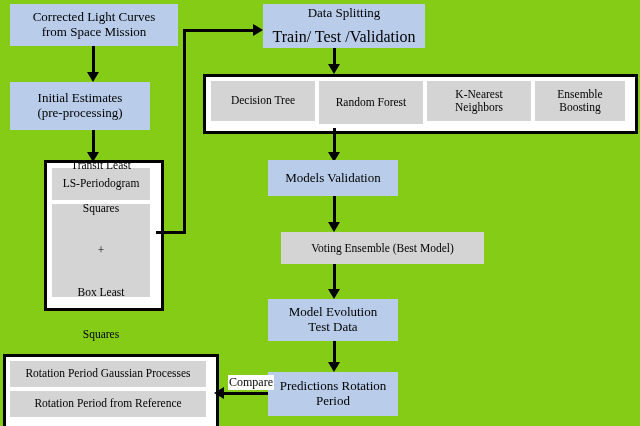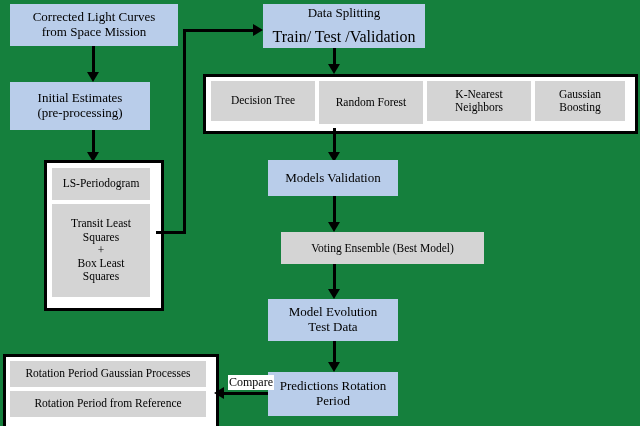--- a/index.html
+++ b/index.html
@@ -9,21 +9,21 @@
   }
   body {
     font-family: "Liberation Serif", "DejaVu Serif", serif;
     color: #000000;
   }
   #canvas {
     position: relative;
     width: 640px;
     height: 426px;
     overflow: hidden;
-    background: #15803d;
+    background: #84cc16;
   }
   
   .node {
     position: absolute;
     box-sizing: border-box;
     display: flex;
     flex-direction: column;
     align-items: center;
     justify-content: center;
     text-align: center;
@@ -119,21 +119,21 @@
   <div class="vline" style="left:92px; top:130px; height:28px;"></div>
   <div class="arrow-down" style="left:87px; top:152px;"></div>
 
   <div class="framed" style="position:absolute; left:44px; top:160px; width:114px; height:145px;"></div>
 
   <div class="chip t-small" style="left:52px; top:168px; width:98px; height:32px;">
     <span>LS-Periodogram</span>
   </div>
 
   <div class="chip t-small" style="left:52px; top:204px; width:98px; height:93px; flex-direction:column;">
-    <div style="display:flex; flex-direction:column; align-items:center;">
+    <div style="display:flex; flex-direction:column; align-items:center;gap:29px;">
       <span>Transit Least</span>
       <span>Squares</span>
       <span>+</span>
       <span>Box Least</span>
       <span>Squares</span>
     </div>
   </div>
 
   <div class="hline" style="left:156px; top:231px; width:30px;"></div>
   <div class="vline" style="left:183px; top:29px; height:205px;"></div>
@@ -166,21 +166,21 @@
 
   <div class="chip t-small" style="left:427px; top:81px; width:104px; height:40px;">
     <div style="display:flex; flex-direction:column; align-items:center;">
       <span>K-Nearest</span>
       <span>Neighbors</span>
     </div>
   </div>
 
   <div class="chip t-small" style="left:535px; top:81px; width:90px; height:40px;">
     <div style="display:flex; flex-direction:column; align-items:center;">
-      <span>Gaussian</span>
+      <span>Ensemble</span>
       <span>Boosting</span>
     </div>
   </div>
 
   <div class="vline" style="left:333px; top:128px; height:30px;"></div>
   <div class="arrow-down" style="left:328px; top:152px;"></div>
 
   <div class="node blue t-main" style="left:268px; top:160px; width:130px; height:36px;">
     <span>Models Validation</span>
   </div>

